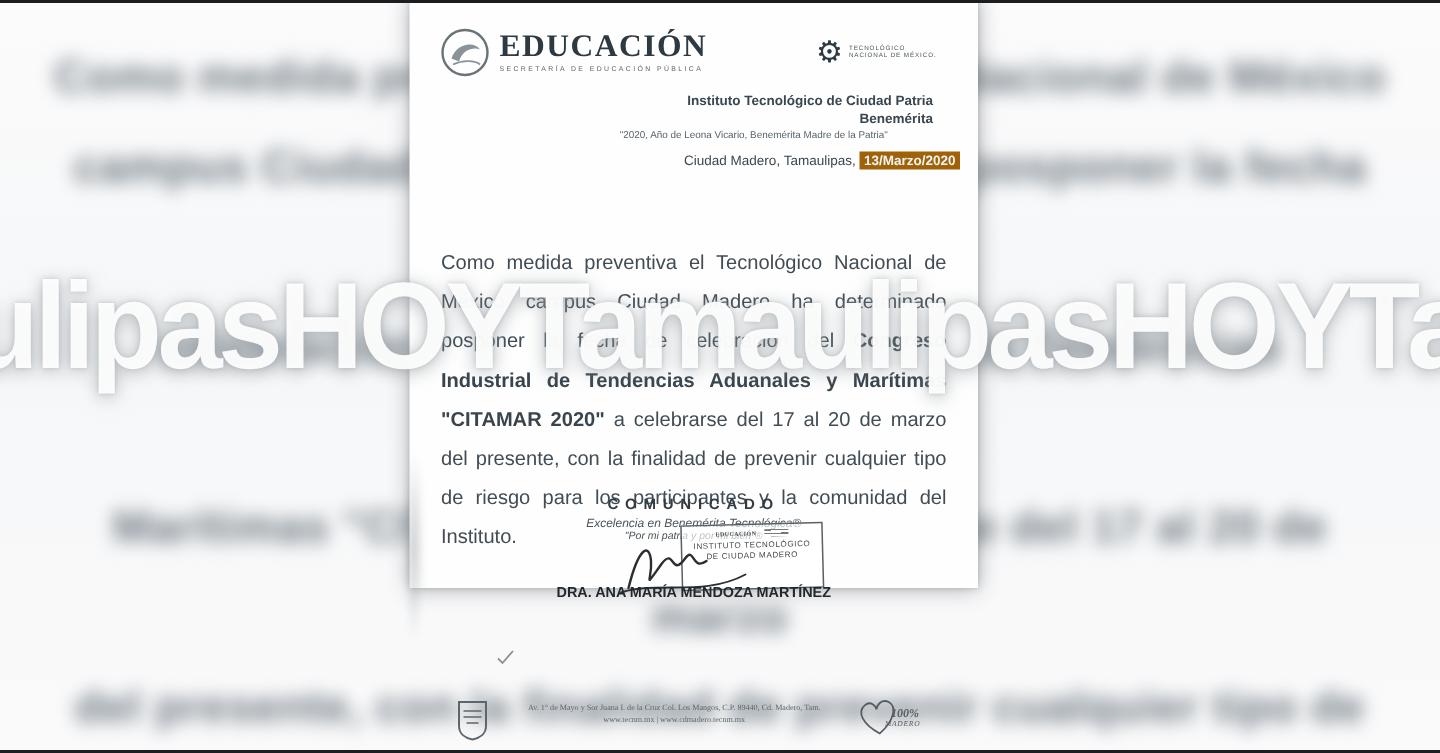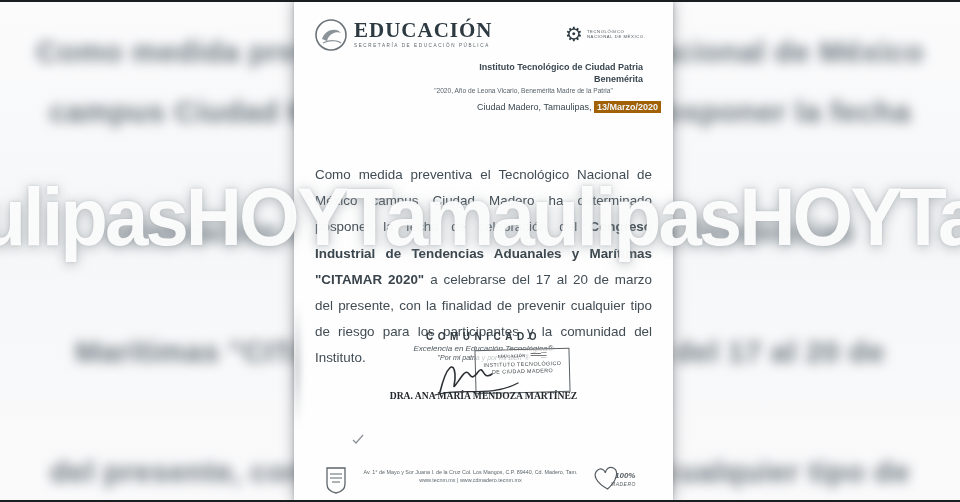--- a/index.html
+++ b/index.html
@@ -7,21 +7,21 @@
          background:linear-gradient(180deg,#fbfbfc 0%,#f6f7f8 45%,#fafafb 100%);
          font-family:"Liberation Sans",sans-serif;}
 
   
   .bg-text{position:absolute;left:-15px;top:22px;width:990px;box-sizing:border-box;
            padding:0 45px;font-size:30px;line-height:60px;font-weight:bold;
            color:#68747d;filter:blur(6px);white-space:pre-line;text-align:center;
            letter-spacing:.5px;}
 
   
-  .page{position:absolute;left:294px;top:0;width:379px;height:502px;background:#fefefe;
+  .page{position:absolute;left:273px;top:0;width:379px;height:392px;background:#fefefe;
         box-shadow:0 0 14px rgba(70,76,82,.45), 0 0 4px rgba(70,76,82,.25);z-index:2;
         color:#414c54;}
   .page:before{content:"";position:absolute;left:-2px;top:300px;width:10px;height:130px;
         background:radial-gradient(closest-side,rgba(120,128,134,.5),rgba(120,128,134,0));
         filter:blur(3px);}
 
   
   .sep-block{position:absolute;left:20px;top:18px;display:flex;align-items:flex-start;gap:6px;}
   .sep-words{display:flex;flex-direction:column;}
   .sep-title{font-family:"Liberation Serif",serif;font-weight:bold;font-size:21px;
@@ -58,27 +58,27 @@
   .stamp{position:absolute;left:181px;top:349px;width:93px;height:42px;border:1px solid #5a5f63;
          background:rgba(255,255,255,.65);transform:rotate(-1.5deg);text-align:center;
          color:#474c50;z-index:3;}
   .stamp-logos{display:flex;justify-content:center;gap:5px;margin-top:3px;align-items:center;}
   .stamp-sep{font-family:"Liberation Serif",serif;font-size:4px;font-weight:bold;letter-spacing:.3px;}
   .stamp-bars{width:16px;height:5px;background:repeating-linear-gradient(180deg,#777 0 1px,transparent 1px 2.5px);}
   .stamp-l1{font-size:5.4px;letter-spacing:.4px;margin-top:3px;}
   .stamp-l2{font-size:5.4px;letter-spacing:.4px;margin-top:1px;}
   .signature{position:absolute;left:138px;top:356px;z-index:4;}
   .signer-name{position:absolute;left:0;right:0;top:390px;text-align:center;font-size:9.6px;
-               font-weight:bold;color:#23282c;z-index:5;font-family:Liberation Serif, serif;}
+               font-weight:bold;color:#23282c;z-index:5;}
   .signer-title{position:absolute;left:0;right:0;top:402px;text-align:center;font-size:9.6px;
                 font-weight:bold;color:#23282c;letter-spacing:1px;z-index:5;}
   .pen-mark{position:absolute;left:58px;top:430px;color:#8a9096;}
 
   
-  .footer{position:absolute;left:0;right:0;top:462px;height:38px;}
+  .footer{position:absolute;left:0;right:0;top:462px;height:38px;font-family:Liberation Serif, serif;}
   .f-emblem{position:absolute;left:30px;top:4px;}
   .f-text{position:absolute;left:62px;right:88px;top:6px;text-align:center;font-size:5.4px;
           line-height:8px;color:#5d666c;}
   .f-heart{position:absolute;right:30px;top:0px;width:52px;height:36px;color:#565d62;}
   .f-heart .pct{position:absolute;left:24px;top:9px;font-size:8px;font-weight:bold;font-style:italic;}
   .f-heart .word{position:absolute;left:20px;top:19px;font-size:5px;font-style:italic;letter-spacing:.5px;}
 
   
   .watermark{position:absolute;left:-62px;top:172px;width:1200px;z-index:6;
              font-size:78px;font-weight:bold;letter-spacing:-3px;white-space:nowrap;
@@ -132,21 +132,21 @@
     <div class="dateline">
       <span>Ciudad Madero, Tamaulipas, </span><span class="date-hl">13/Marzo/2020</span>
     </div>
 
 
     <div class="body-par">
       <span>Como medida preventiva el Tecnológico Nacional de México campus Ciudad Madero ha determinado posponer la fecha de celebración del </span><b>Congreso Industrial de Tendencias Aduanales y Marítimas "CITAMAR 2020"</b><span> a celebrarse del 17 al 20 de marzo del presente, con la finalidad de prevenir cualquier tipo de riesgo para los participantes y la comunidad del Instituto.</span>
     </div>
 
     <div class="atent">COMUNICADO</div>
-    <div class="slogan1">Excelencia en Educación Tecnológica®</div>
+    <div class="slogan1">Excelencia en Benemérita Tecnológica®</div>
     <div class="slogan2">"Por mi patria y por mi bien"®</div>
 
     <div class="stamp">
       <div class="stamp-logos">
         <span class="stamp-sep">EDUCACIÓN</span>
         <span class="stamp-bars"></span>
       </div>
       <div class="stamp-l1">INSTITUTO TECNOLÓGICO</div>
       <div class="stamp-l2">DE CIUDAD MADERO</div>
     </div>

